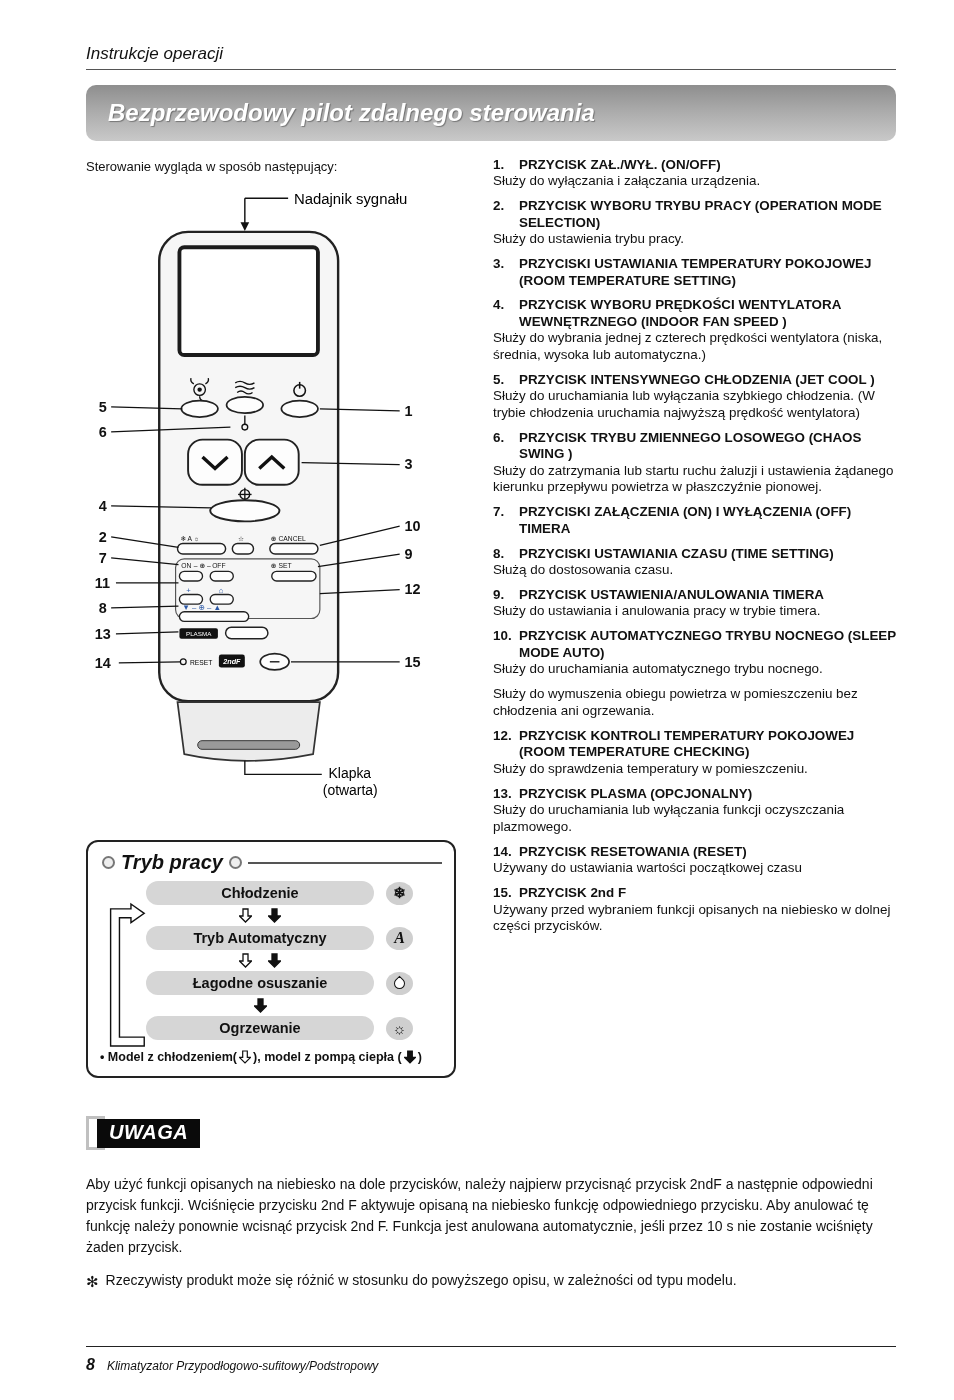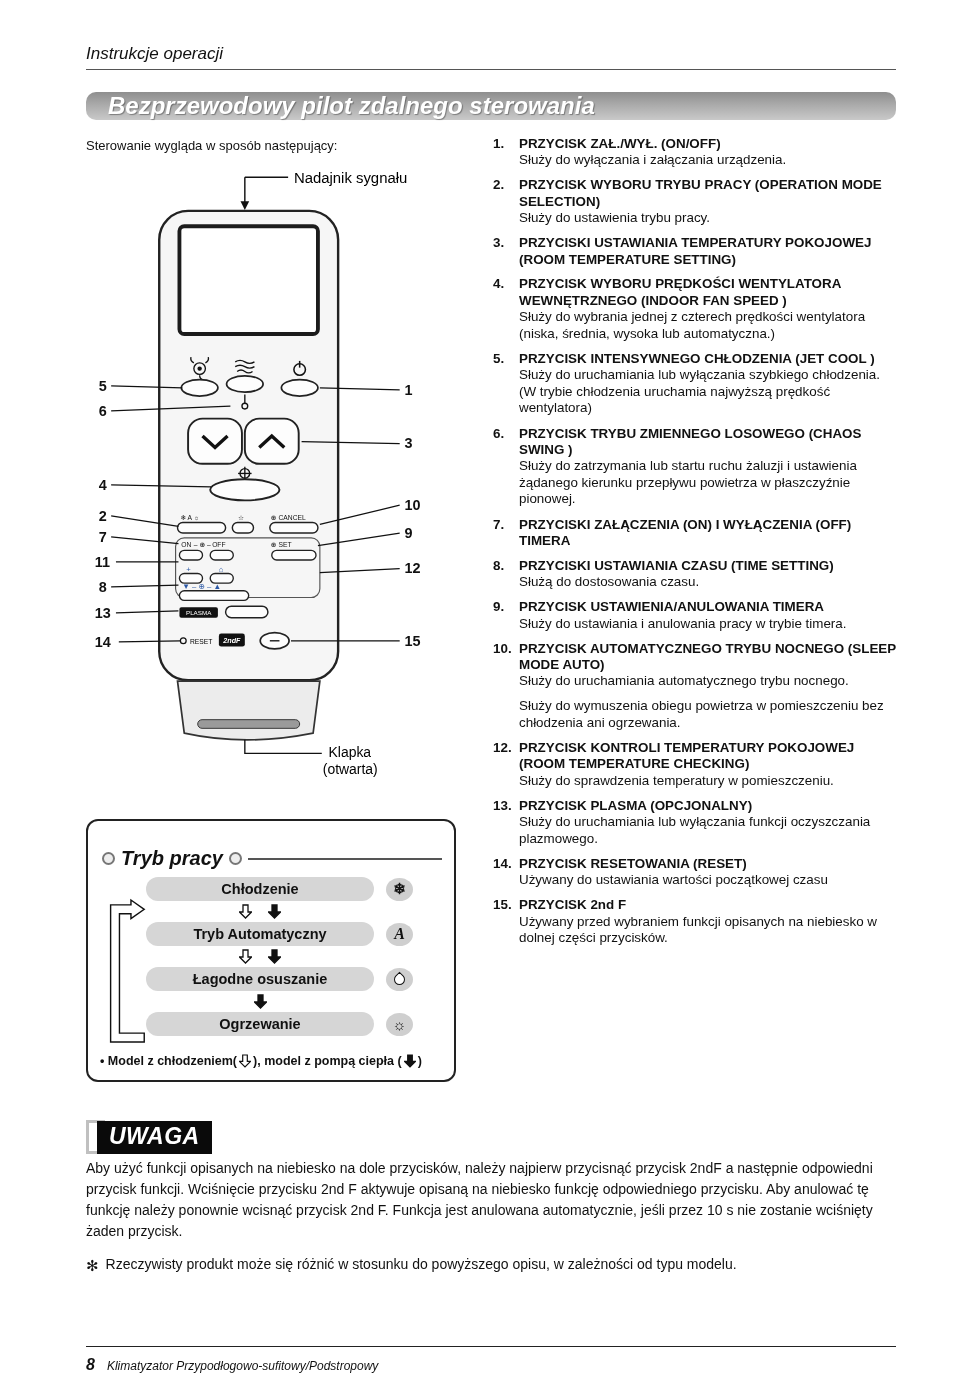--- a/index.html
+++ b/index.html
@@ -1,66 +1,66 @@
 <!DOCTYPE html>
 <html><head>
 <meta charset="utf-8">
 <style>
   html,body{margin:0;padding:0;background:#fff;}
   body{width:954px;height:1400px;position:relative;font-family:"Liberation Sans",sans-serif;color:#111;overflow:hidden;}
   .page{position:absolute;inset:0;padding:44px 58px 0 86px;box-sizing:border-box;}
 
   .doc-header{font-style:italic;font-size:17px;padding-bottom:5px;border-bottom:1.2px solid #555;}
 
-  .banner{margin-top:22px;height:28px;border-radius:10px;
+  .banner{margin-top:15px;height:56px;border-radius:10px;
     background:linear-gradient(180deg,#8e8e8e 0%,#aaaaaa 45%,#c9c9c9 100%);
     display:flex;align-items:center;padding-left:22px;box-sizing:border-box;}
   .banner .title{color:#fff;font-weight:bold;font-style:italic;font-size:24px;text-shadow:1px 1px 1px rgba(0,0,0,.35);}
 
   .columns{display:flex;gap:22px;margin-top:16px;}
   .col-left{width:385px;flex:none;}
   .col-right{flex:1;min-width:0;}
 
   .intro{font-size:13px;margin:2px 0 4px 0;}
 
   
   .item{margin-bottom:8.5px;}
   .item-title{display:flex;font-weight:bold;font-size:13.4px;line-height:1.22;}
   .item-title .num{flex:none;width:26px;}
-  .item-desc{margin-left:26px;font-size:13.4px;line-height:1.24;}
+  .item-desc{font-size:13.4px;line-height:1.24;}
 
   
   svg text{font-family:"Liberation Sans",sans-serif;}
   .callout-num{font-weight:bold;font-size:15px;fill:#111;}
   .tiny{font-size:7px;fill:#111;}
   .tinyblue{font-size:8px;fill:#2b58a6;}
 
   
-  .mode-box{width:370px;border:2px solid #222;border-radius:12px;margin-top:28px;position:relative;padding:17px 10px 12px 10px;box-sizing:border-box;}
+  .mode-box{width:370px;border:2px solid #222;border-radius:12px;margin-top:28px;position:relative;padding:0 10px 12px 10px;box-sizing:border-box;}
   .mode-title-row{display:flex;align-items:center;gap:6px;padding:9px 2px 6px 4px;}
   .mode-title{font-style:italic;font-weight:bold;font-size:20px;white-space:nowrap;}
   .deco-circle{width:9px;height:9px;border-radius:50%;border:2px solid #777;background:#eee;flex:none;}
   .title-line{flex:1;height:2px;background:#555;}
   .mode-rows{position:relative;padding-left:48px;}
   .loop-arrow{position:absolute;left:2px;top:10px;}
   .mode-row{display:flex;align-items:center;margin:1px 0;}
   .mode-pill{width:228px;background:#d6d6d6;border-radius:13px;text-align:center;font-weight:bold;font-size:14.5px;padding:4px 0;}
   .mode-icon{margin-left:12px;width:27px;height:23px;border-radius:50%;background:#cfcfcf;display:flex;align-items:center;justify-content:center;font-size:15px;font-weight:bold;}
   .mode-icon .a-glyph{font-family:"Liberation Serif",serif;font-style:italic;font-size:16px;}
   .drop-shape{width:9px;height:9px;border:1.6px solid #111;border-radius:0 50% 50% 50%;transform:rotate(45deg);background:#fff;}
   .arrows-row{width:228px;display:flex;justify-content:center;gap:16px;padding:2px 0;}
-  .mode-note{margin-top:18px;font-size:12.5px;font-weight:bold;display:flex;align-items:flex-start;flex-wrap:nowrap;white-space:nowrap;padding-left:2px;}
+  .mode-note{margin-top:10px;font-size:12.5px;font-weight:bold;display:flex;align-items:flex-start;flex-wrap:nowrap;white-space:nowrap;padding-left:2px;}
   .mode-note svg{margin:0 2px;}
 
   
   .uwaga-section{margin-top:38px;}
   .uwaga-label-wrap{display:flex;align-items:center;height:34px;}
   .uwaga-gray{width:16px;height:28px;border:3px solid #c0c0c0;border-right:none;margin-right:-8px;}
-  .uwaga-label{background:#0a0a0a;color:#fff;font-weight:bold;font-style:italic;font-size:23px;padding:2px 12px 4px 12px;letter-spacing:.5px;}
-  .uwaga-body{margin-top:4px;font-size:14px;line-height:1.5;padding-right:2px;}
+  .uwaga-label{background:#0a0a0a;color:#fff;font-weight:bold;font-style:italic;font-size:20px;padding:2px 12px 4px 12px;letter-spacing:.5px;}
+  .uwaga-body{margin-top:24px;font-size:14px;line-height:1.5;padding-right:2px;}
   .product-note{margin-top:14px;font-size:14px;display:flex;gap:7px;align-items:flex-start;}
   .product-note .asterisk{font-size:15px;line-height:1.3;}
 
   .footer{position:absolute;left:86px;right:58px;bottom:26px;border-top:1.5px solid #222;padding-top:9px;display:flex;gap:12px;align-items:baseline;}
   .footer .pageno{font-weight:bold;font-style:italic;font-size:16px;}
   .footer .ftext{font-style:italic;font-size:12px;}
 </style>
 </head>
 <body>
 

